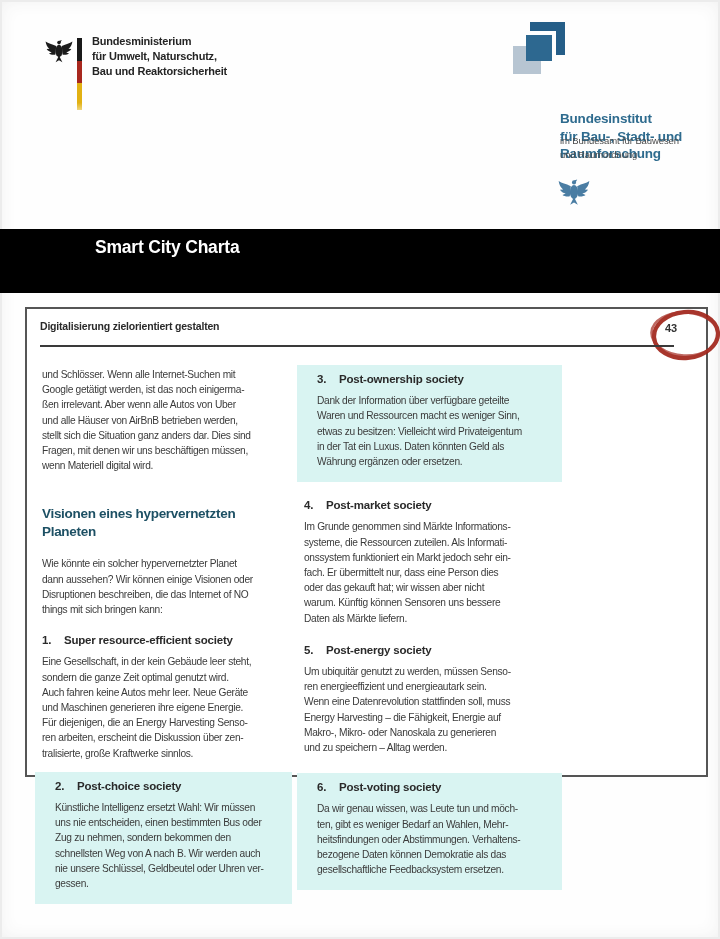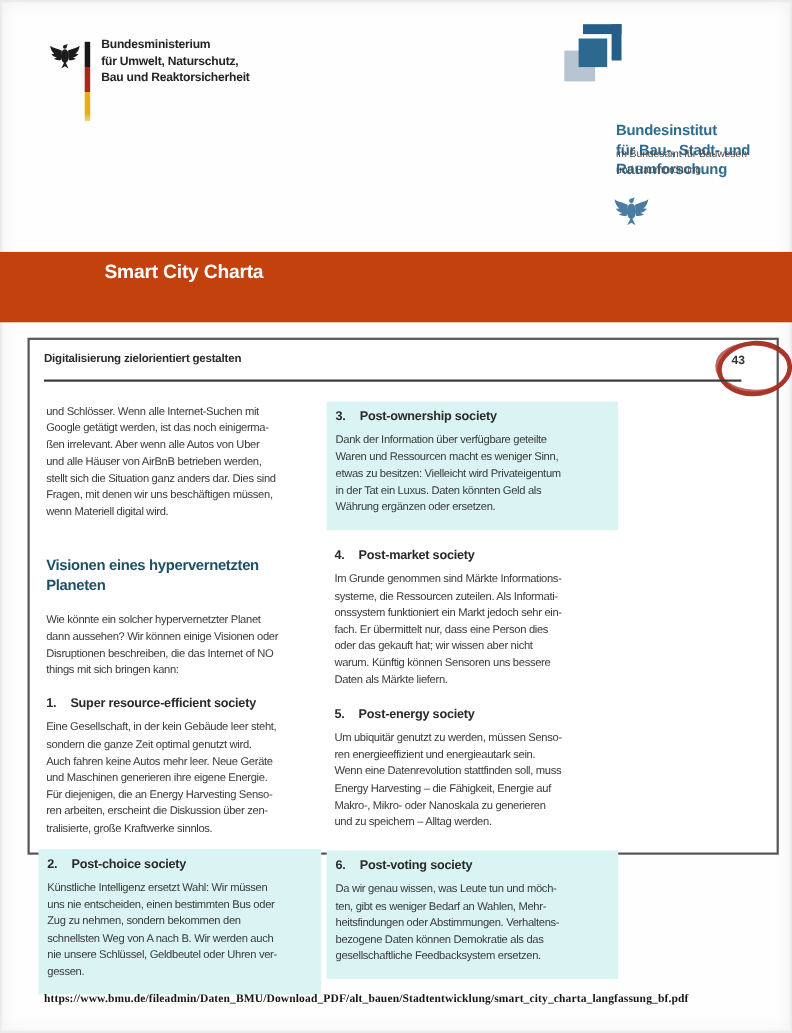--- a/index.html
+++ b/index.html
@@ -20,21 +20,21 @@
   .sq-light{position:absolute;left:0;top:24px;width:28px;height:28px;background:#b7c5d2;}
   .sq-mid{position:absolute;left:13px;top:13px;width:26px;height:26px;background:#2d6890;}
   .sq-bracket{position:absolute;left:17px;top:0;width:26px;height:24px;
     border-top:9px solid #255e88;border-right:9px solid #255e88;}
   .bbsr-title{position:absolute;left:560px;top:74px;font-size:13.5px;font-weight:700;
     color:#2e6b8e;line-height:17.5px;letter-spacing:-0.2px;white-space:pre-line;margin-top:36px;}
   .bbsr-sub{position:absolute;left:560px;top:134px;font-size:9.5px;color:#4c4c4c;
     line-height:13.5px;letter-spacing:-0.1px;white-space:pre-line;}
   .bbsr-eagle{position:absolute;left:558px;top:176px;width:32px;height:32px;color:#4a7da3;}
   
-  .banner{position:absolute;left:0;top:229px;width:720px;height:64px;background:#c2410c;}
+  .banner{position:absolute;left:0;top:229px;width:720px;height:64px;background:#000000;}
   .banner-title{position:absolute;left:95px;top:8px;color:#ffffff;font-size:17.5px;
     font-weight:700;letter-spacing:-0.2px;}
   .banner-sub{position:absolute;left:95px;top:33px;color:#e3ecf2;font-size:13px;
     letter-spacing:-0.2px;}
   
   .frame{position:absolute;left:25px;top:307px;width:683px;height:470px;
     border:2px solid #555;background:#fff;box-sizing:border-box;}
   .running-head{position:absolute;left:13px;top:11px;font-size:10.5px;font-weight:700;
     color:#2a2a2a;letter-spacing:-0.2px;}
   .page-number{position:absolute;left:638px;top:13px;font-size:11px;font-weight:700;color:#333;}
@@ -46,21 +46,21 @@
   .col-right{width:258px;}
   .body{margin:0;white-space:pre-line;}
   .b-p1{margin-top:8px;margin-bottom:32px;}
   .heading{margin:0 0 16px 0;font-size:13.5px;line-height:17.5px;font-weight:700;
     color:#1d5064;letter-spacing:-0.3px;white-space:pre-line;}
   .b-p2{margin-bottom:16px;}
   .sec-title{font-size:11.5px;font-weight:700;color:#2a2a2a;letter-spacing:-0.2px;
     margin-bottom:6px;}
   .sec-num{display:inline-block;width:22px;}
   .sec{margin-bottom:11px;}
-  .sec.highlight{background:#d9f4f2;padding:7px 8px 13px 8px;margin-left:-7px;margin-right:-2px;}
+  .sec.highlight{background:#d9f4f2;padding:7px 8px 13px 20px;margin-left:-7px;margin-right:-2px;}
   .col-right .sec.highlight{margin-right:0;}
   .s3{margin-top:6px;margin-bottom:16px;}
   .s4{margin-bottom:17px;}
   .s5{margin-bottom:18px;}
   .s2{margin-top:5px;}
   
   .footer-url{position:absolute;left:40px;top:903px;font-family:"Liberation Serif",serif;
     font-size:10.5px;font-weight:700;color:#171717;letter-spacing:0.1px;}
 </style>
 </head>
@@ -193,15 +193,14 @@
 ten, gibt es weniger Bedarf an Wahlen, Mehr-
 heitsfindungen oder Abstimmungen. Verhaltens-
 bezogene Daten können Demokratie als das
 gesellschaftliche Feedbacksystem ersetzen.</p>
         </div>
       </div>
 
     </div>
   </div>
 
-  <div class="footer-url">https://www.bmu.de/fileadmin/Daten_BMU/Download_PDF/alt_bauen/Stadtentwicklung/smart_city_charta_langfassung_bf.pdf</div>
 
 </div>
 
 </body></html>

